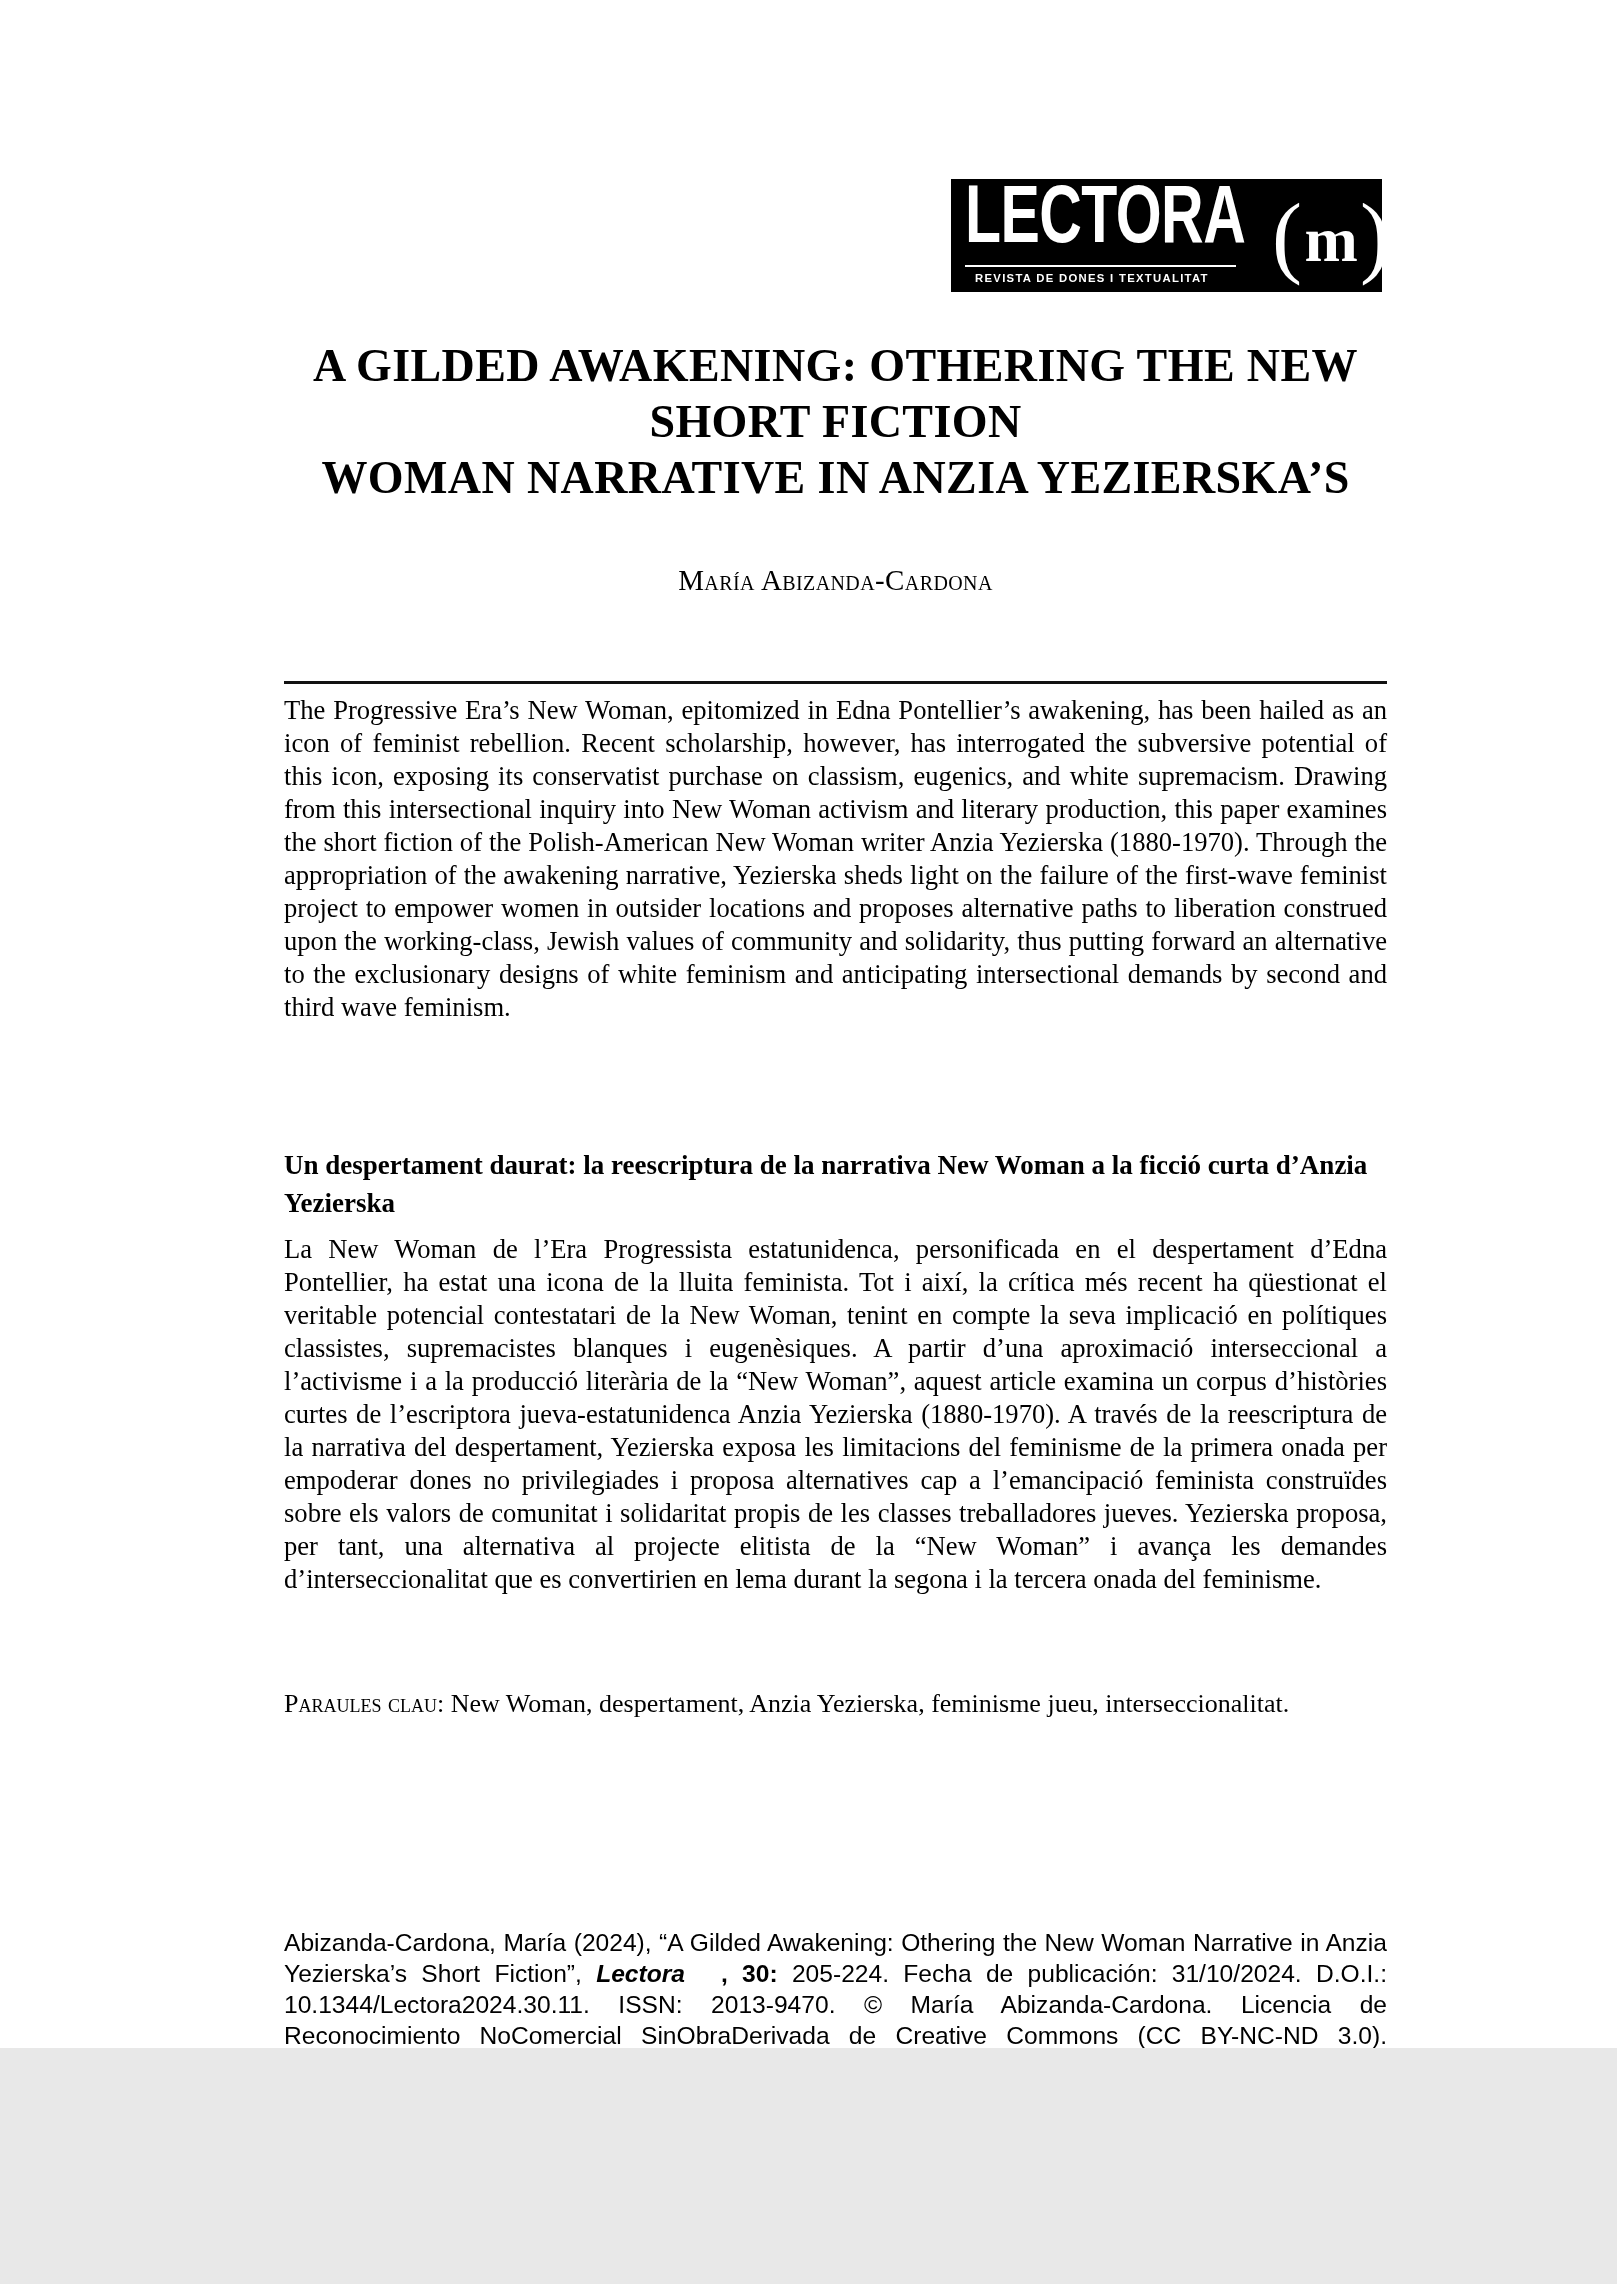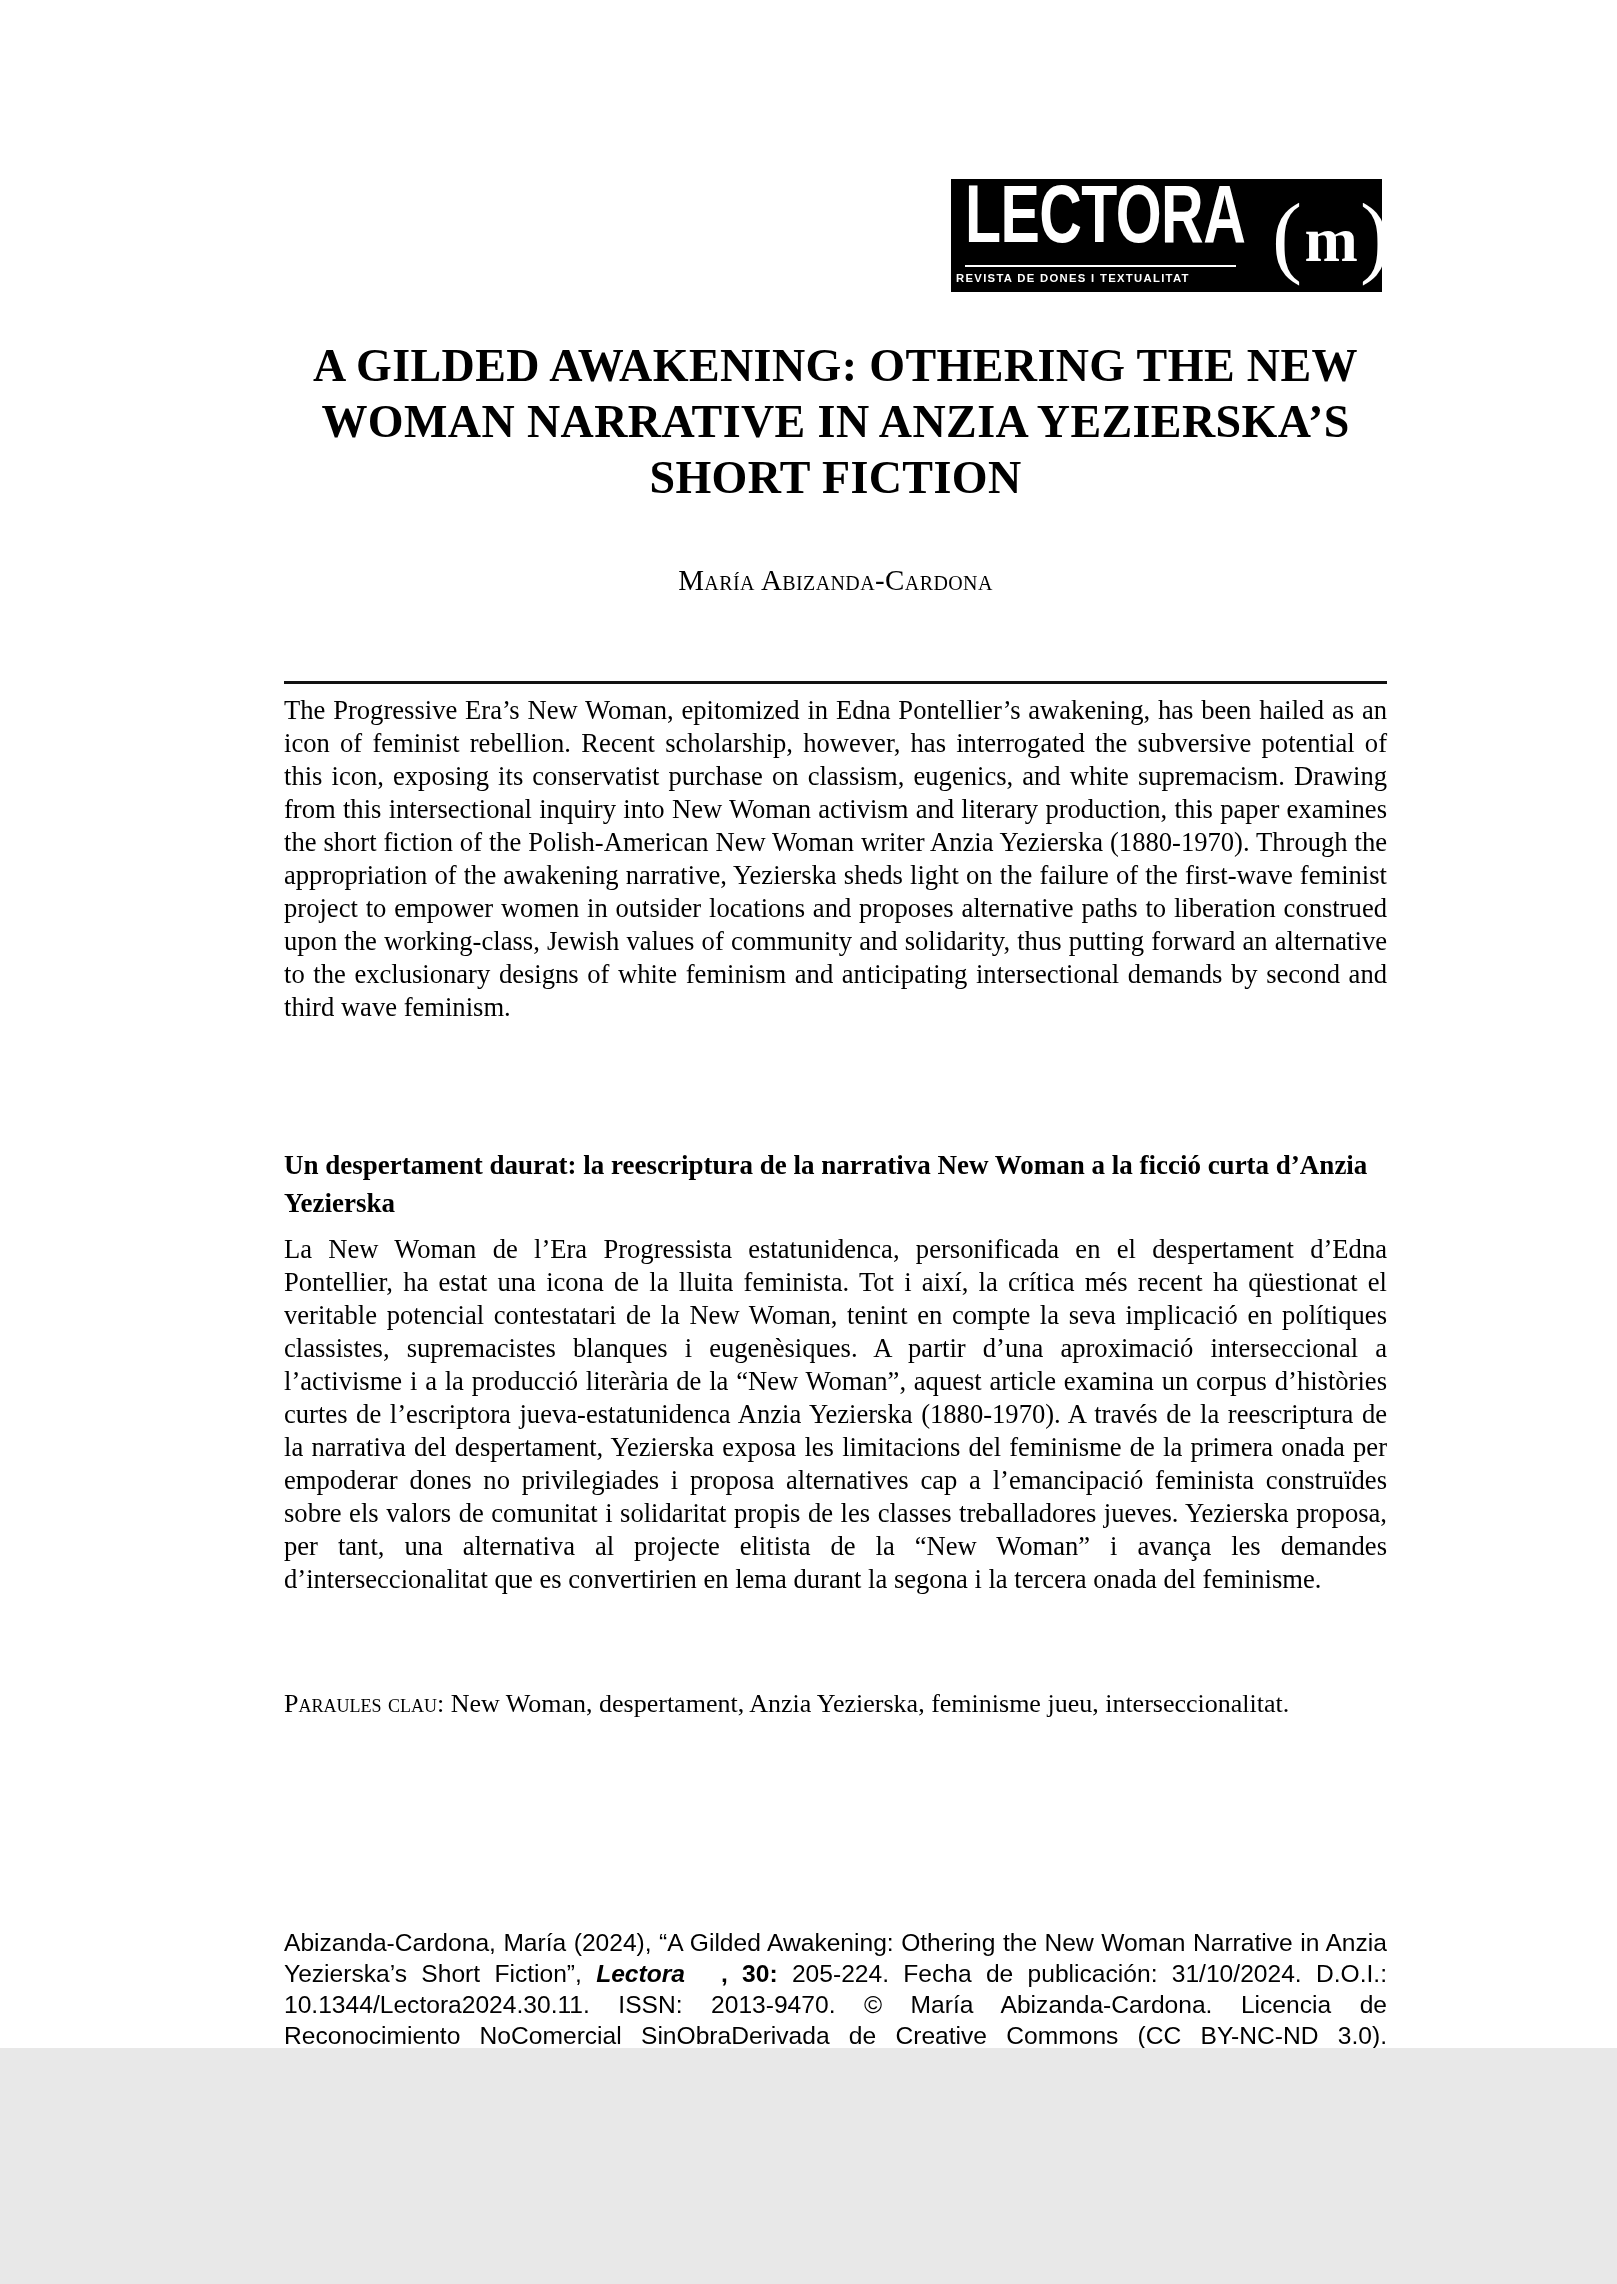--- a/index.html
+++ b/index.html
@@ -28,21 +28,21 @@
     letter-spacing:-0.8px;
     transform:scaleX(0.72);
     transform-origin:left top;
     white-space:nowrap;
   }
   .logo-underline {
     position:absolute; left:13.7px; top:86px;
     width:271px; height:2.4px; background:#fff;
   }
   .logo-tagline {
-    position:absolute; left:5px; top:93px;
+    position:absolute; left:24px; top:93px;
     color:#fff;
     font-family:"Liberation Sans", sans-serif;
     font-weight:bold;
     font-size:11.3px; letter-spacing:1.3px;
     white-space:nowrap;
   }
   .logo-m {
     position:absolute; left:321px; top:0; height:113px;
     display:flex; align-items:center;
     color:#fff;
@@ -126,22 +126,22 @@
     <div class="logo-tagline">REVISTA DE DONES I TEXTUALITAT</div>
     <div class="logo-m">
       <span class="paren">(</span>
       <span class="m-letter">m</span>
       <span class="paren">)</span>
     </div>
   </div>
 
   <div class="title">
     <div>A GILDED AWAKENING: OTHERING THE NEW</div>
+    <div>SHORT FICTION</div>
     <div>WOMAN NARRATIVE IN ANZIA YEZIERSKA’S</div>
-    <div>SHORT FICTION</div>
   </div>
 
   <div class="author-block">
     <div class="author-name">María Abizanda-Cardona</div>
   </div>
 
   <div class="rule"></div>
 
   <div class="abstract-en">The Progressive Era’s New Woman, epitomized in Edna Pontellier’s awakening, has been hailed as an icon of feminist rebellion. Recent scholarship, however, has interrogated the subversive potential of this icon, exposing its conservatist purchase on classism, eugenics, and white supremacism. Drawing from this intersectional inquiry into New Woman activism and literary production, this paper examines the short fiction of the Polish-American New Woman writer Anzia Yezierska (1880-1970). Through the appropriation of the awakening narrative, Yezierska sheds light on the failure of the first-wave feminist project to empower women in outsider locations and proposes alternative paths to liberation construed upon the working-class, Jewish values of community and solidarity, thus putting forward an alternative to the exclusionary designs of white feminism and anticipating intersectional demands by second and third wave feminism.</div>
 

